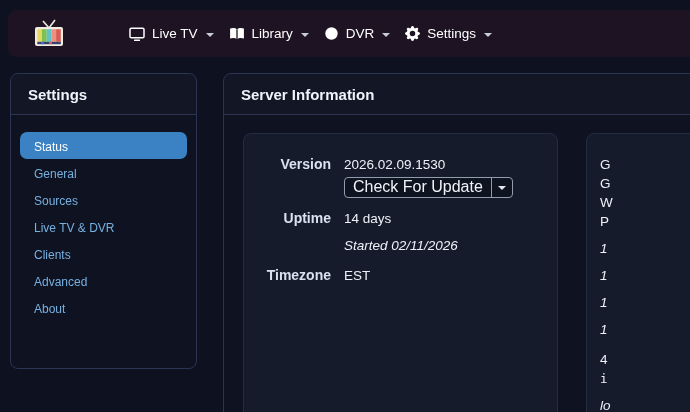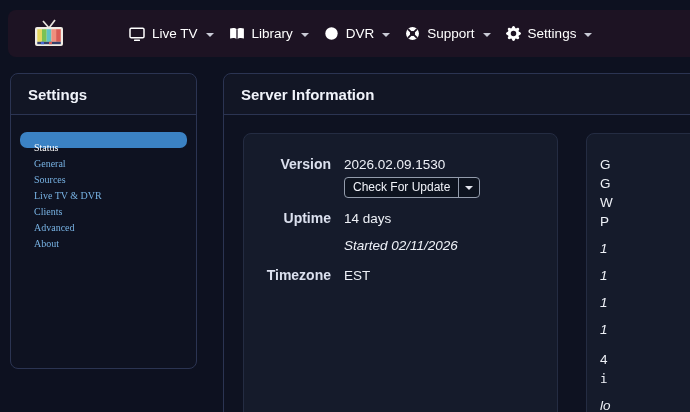--- a/index.html
+++ b/index.html
@@ -32,22 +32,22 @@
   .card { position:absolute; border:1px solid #2b3452; border-radius:8px; background:rgba(255,255,255,0.008); }
   .card-header {
     padding:12px 17px 11px; font-size:15px; font-weight:bold; color:#f0f3fa;
     border-bottom:1px solid #2b3452; background:rgba(255,255,255,0.02);
     border-radius:8px 8px 0 0;
   }
   
   .sidebar { left:10px; top:73px; width:187px; height:296px; }
   .side-list { padding:17px 9px; }
   .side-item {
-    height:16px; line-height:31px; padding-left:14px;
-    font-size:10px; color:#77b1e2; border-radius:7px; cursor:pointer;font-family:Liberation Serif, serif;
+    height:27px; line-height:31px; padding-left:14px;
+    font-size:12px; color:#77b1e2; border-radius:7px; cursor:pointer;
   }
   .side-item.selected { background:#3b82c4; color:#ffffff; }
   
   .main-card { left:223px; top:73px; width:480px; height:360px; }
   .main-body { display:flex; padding:18px 0 0 19px; align-items:flex-start; }
   .panel {
     background:#151b2b; border:1px solid #242c42; border-radius:8px;
     min-height:300px; padding:21px 0 20px;
   }
   .panel-left  { width:315px; margin-right:28px; flex:none; }
@@ -59,21 +59,21 @@
     font-weight:bold; font-size:14px; line-height:19px; color:#dbe0ee;
   }
   .val { margin-left:13px; font-size:13.5px; line-height:19px; color:#eef1f7; }
   .note { font-style:italic;margin-top:8px; }
   .mono { font-family:"DejaVu Sans Mono", monospace; font-size:12.5px; }
   
   .btn-group {
     display:inline-flex; margin-top:3px; border:1px solid #939cac; border-radius:4px;
     overflow:hidden; background:rgba(8,12,22,0.55); cursor:pointer;
   }
-  .btn-main { padding:2px 8px 3px; font-size:12px; color:#f0f2f8; line-height:14px; }
+  .btn-main { padding:2px 8px 3px; font-size:16px; color:#f0f2f8; line-height:14px; }
   .btn-caret {
     display:flex; align-items:center; padding:0 6px; border-left:1px solid #939cac;
   }
   .btn-caret .caret { border-top-color:#e3e6ee; margin:0; }
   
   .ram-badge {
     display:inline-block; width:26px; height:15px; margin-top:2px;
     background:#d09c15; border-radius:4px 0 0 4px;
   }
   .sys-gap { margin-top:7px; }
@@ -115,32 +115,20 @@
     </div>
     <div class="nav-item">
       <svg width="15" height="15" viewBox="0 0 16 16">
         <circle cx="8" cy="8" r="6.6" fill="#ffffff"></circle>
       </svg>
       <span>DVR</span>
       <span class="caret"></span>
     </div>
     <div class="nav-item">
       <svg width="15" height="15" viewBox="0 0 16 16">
-        <circle cx="8" cy="8" r="6.9" fill="#ffffff"></circle>
-        <g stroke="#1d1323" stroke-width="2">
-          <line x1="3.3" y1="3.3" x2="12.7" y2="12.7"></line>
-          <line x1="12.7" y1="3.3" x2="3.3" y2="12.7"></line>
-        </g>
-        <circle cx="8" cy="8" r="2.7" fill="#1d1323"></circle>
-      </svg>
-      <span>Support</span>
-      <span class="caret"></span>
-    </div>
-    <div class="nav-item">
-      <svg width="15" height="15" viewBox="0 0 16 16">
         <path fill="#ffffff" fill-rule="evenodd" d="M9.405 1.05c-.413-1.4-2.397-1.4-2.81 0l-.1.34a1.464 1.464 0 0 1-2.105.872l-.31-.17c-1.283-.698-2.686.705-1.987 1.987l.169.311c.446.82.023 1.841-.872 2.105l-.34.1c-1.4.413-1.4 2.397 0 2.81l.34.1a1.464 1.464 0 0 1 .872 2.105l-.17.31c-.698 1.283.705 2.686 1.987 1.987l.311-.169a1.464 1.464 0 0 1 2.105.872l.1.34c.413 1.4 2.397 1.4 2.81 0l.1-.34a1.464 1.464 0 0 1 2.105-.872l.31.17c1.283.698 2.686-.705 1.987-1.987l-.169-.311a1.464 1.464 0 0 1 .872-2.105l.34-.1c1.4-.413 1.4-2.397 0-2.81l-.34-.1a1.464 1.464 0 0 1-.872-2.105l.17-.31c.698-1.283-.705-2.686-1.987-1.987l-.311.169a1.464 1.464 0 0 1-2.105-.872l-.1-.34zM8 10.93a2.929 2.929 0 1 1 0-5.86 2.929 2.929 0 0 1 0 5.858z"></path>
       </svg>
       <span>Settings</span>
       <span class="caret"></span>
     </div>
   </div>
 </nav>
 
 <aside class="card sidebar">
   <div class="card-header">Settings</div>

